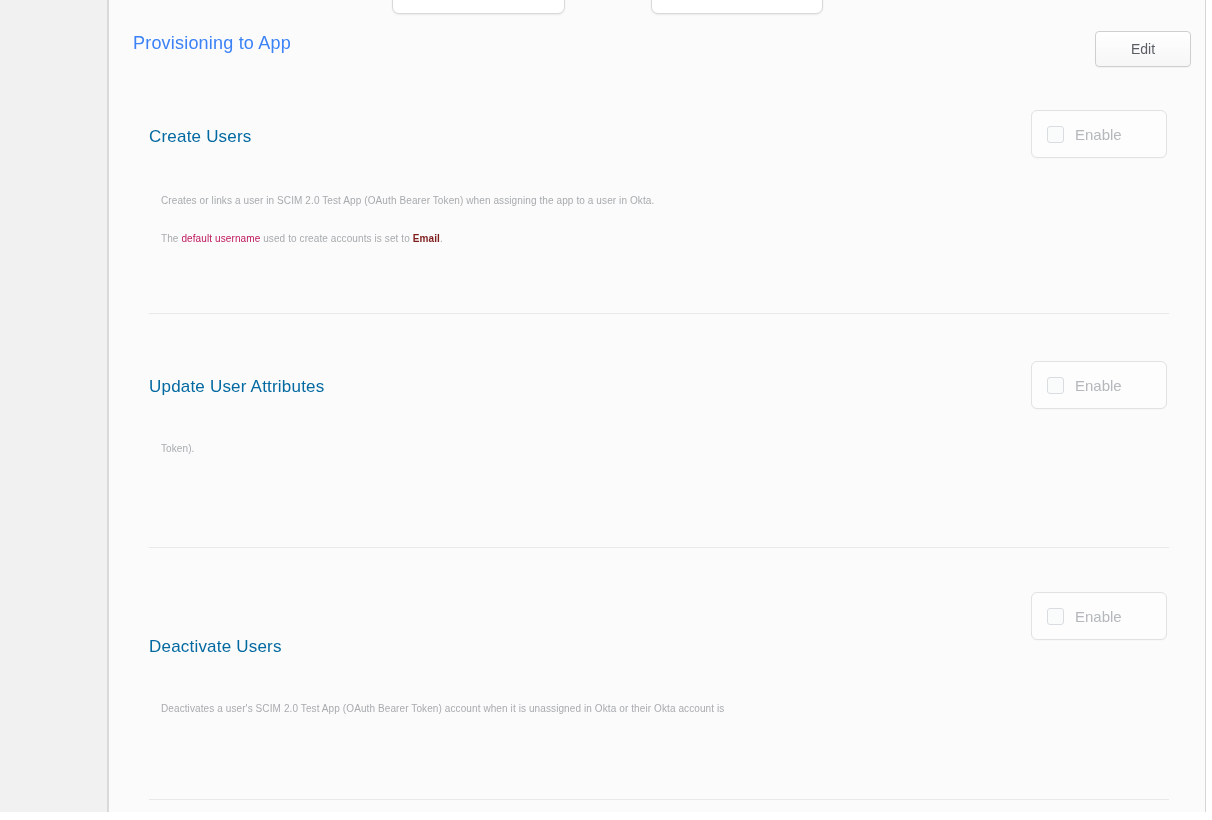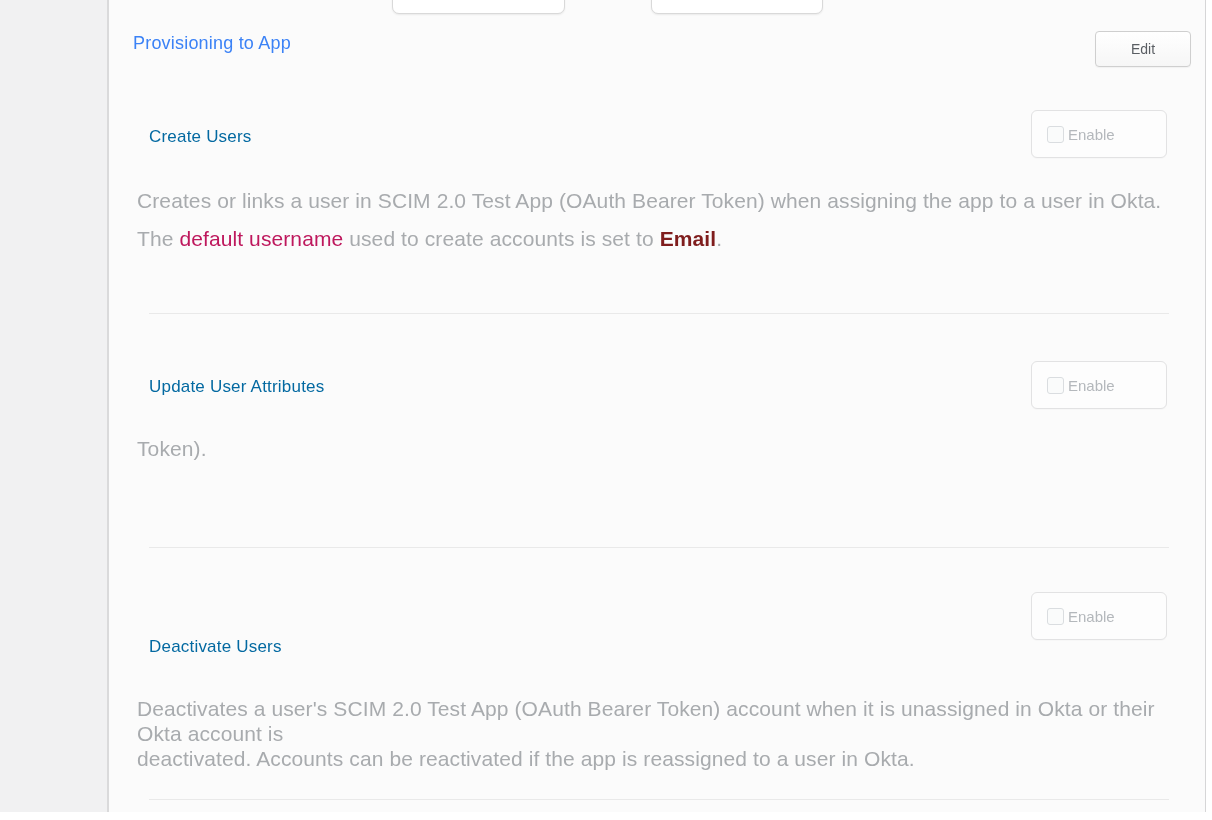--- a/index.html
+++ b/index.html
@@ -23,23 +23,23 @@
   .section-heading{position:absolute;left:40px;font-size:17px;color:#0369a1;letter-spacing:.2px;}
   #s1-heading{top:127px;} #s2-heading{top:377px;} #s3-heading{top:637px;}
 
   .enable-btn{position:absolute;left:922px;width:136px;height:48px;box-sizing:border-box;
               background:#fdfdfd;border:1px solid #e2e2e3;border-radius:6px;
               display:flex;align-items:center;padding-left:15px;
               box-shadow:0 1px 1px rgba(0,0,0,0.02);cursor:default;}
   #s1-enable{top:110px;} #s2-enable{top:361px;} #s3-enable{top:592px;}
   .enable-box{width:17px;height:17px;box-sizing:border-box;border:1px solid #dadde0;border-radius:3px;
               background:#fafbfb;}
-  .enable-label{margin-left:4px;font-size:15px;color:#b4b8bc;}
+  .enable-label{margin-left:11px;font-size:15px;color:#b4b8bc;}
 
-  .desc{position:absolute;left:28px;font-size:21px;line-height:25px;color:#a8abae;letter-spacing:.1px;}
+  .desc{position:absolute;left:52px;font-size:10px;line-height:25px;color:#a8abae;letter-spacing:.1px;}
   #s1-desc{top:188px;} #s1-note{top:226px;} #s2-desc{top:436px;} #s3-desc{top:696px;}
   .desc a{color:#be185d;text-decoration:none;cursor:pointer;}
   .desc .strong{color:#7f1d1d;font-weight:bold;}
 
   .divider{position:absolute;left:40px;width:1020px;height:0;border-top:1px solid #e9e9e9;}
   #divider-1{top:313px;} #divider-2{top:547px;} #divider-3{top:799px;}
 </style>
 </head>
 <body>
 
@@ -90,19 +90,18 @@
 
     <div class="section-heading" id="s3-heading">Deactivate Users</div>
 
     <div class="enable-btn" id="s3-enable">
       <span class="enable-box"></span>
       <span class="enable-label">Enable</span>
     </div>
 
     <div class="desc" id="s3-desc">
         <div>Deactivates a user's SCIM 2.0 Test App (OAuth Bearer Token) account when it is unassigned in Okta or their Okta account is</div>
-        <div>deactivated. Accounts can be reactivated if the app is reassigned to a user in Okta.</div>
       </div>
 
     <div class="divider" id="divider-3"></div>
 
   </div>
 </div>
 
 </body></html>

